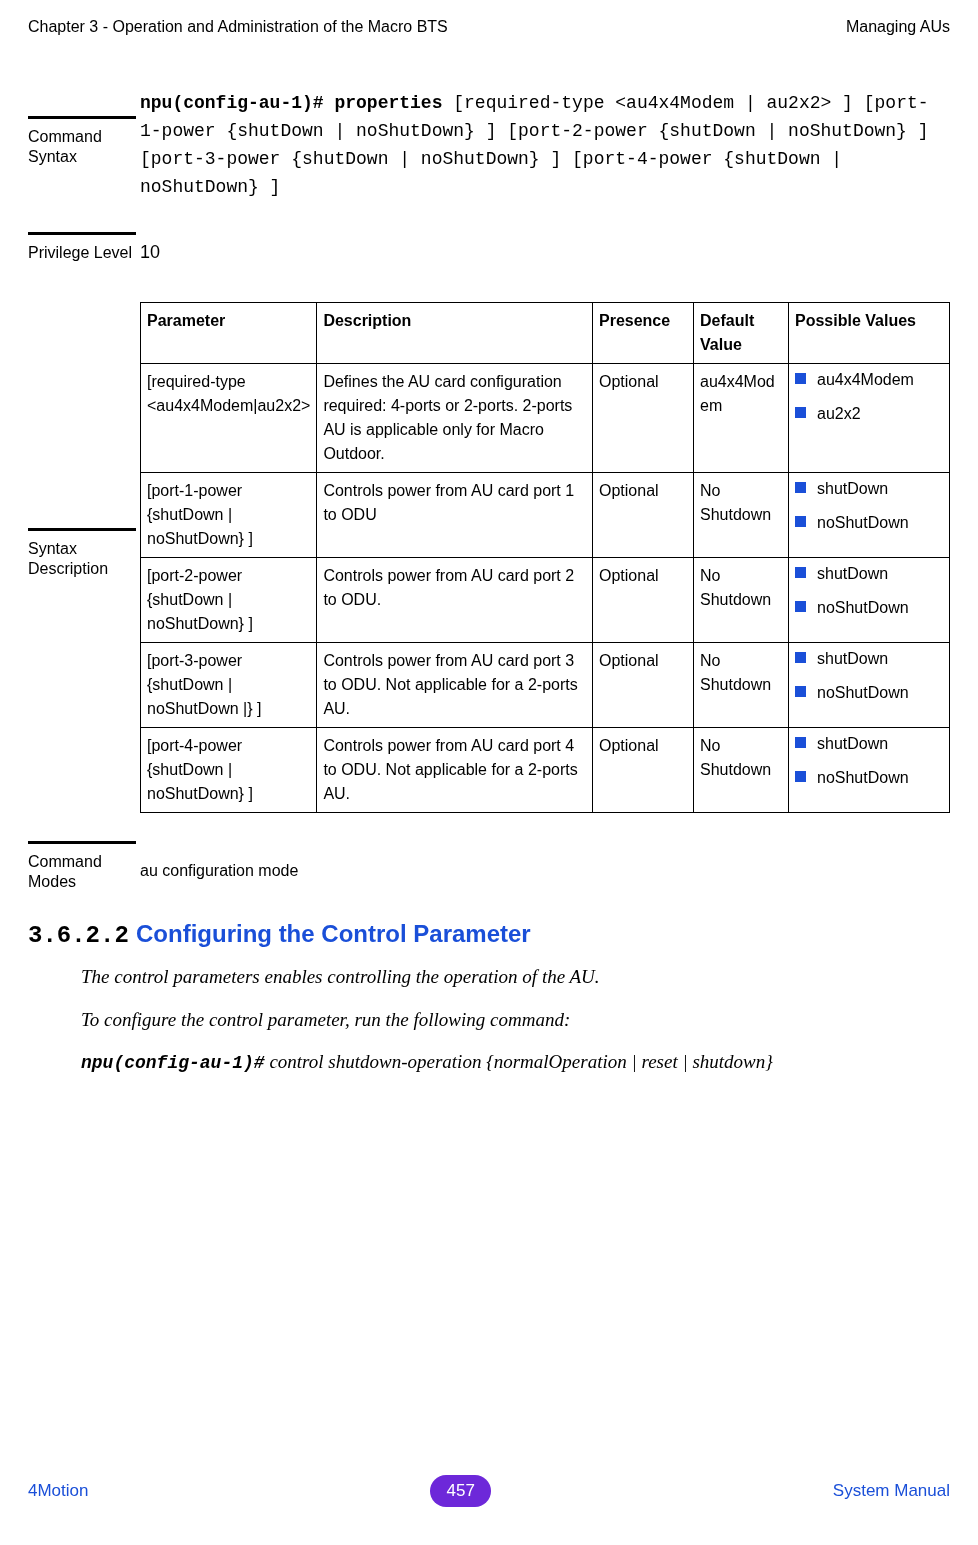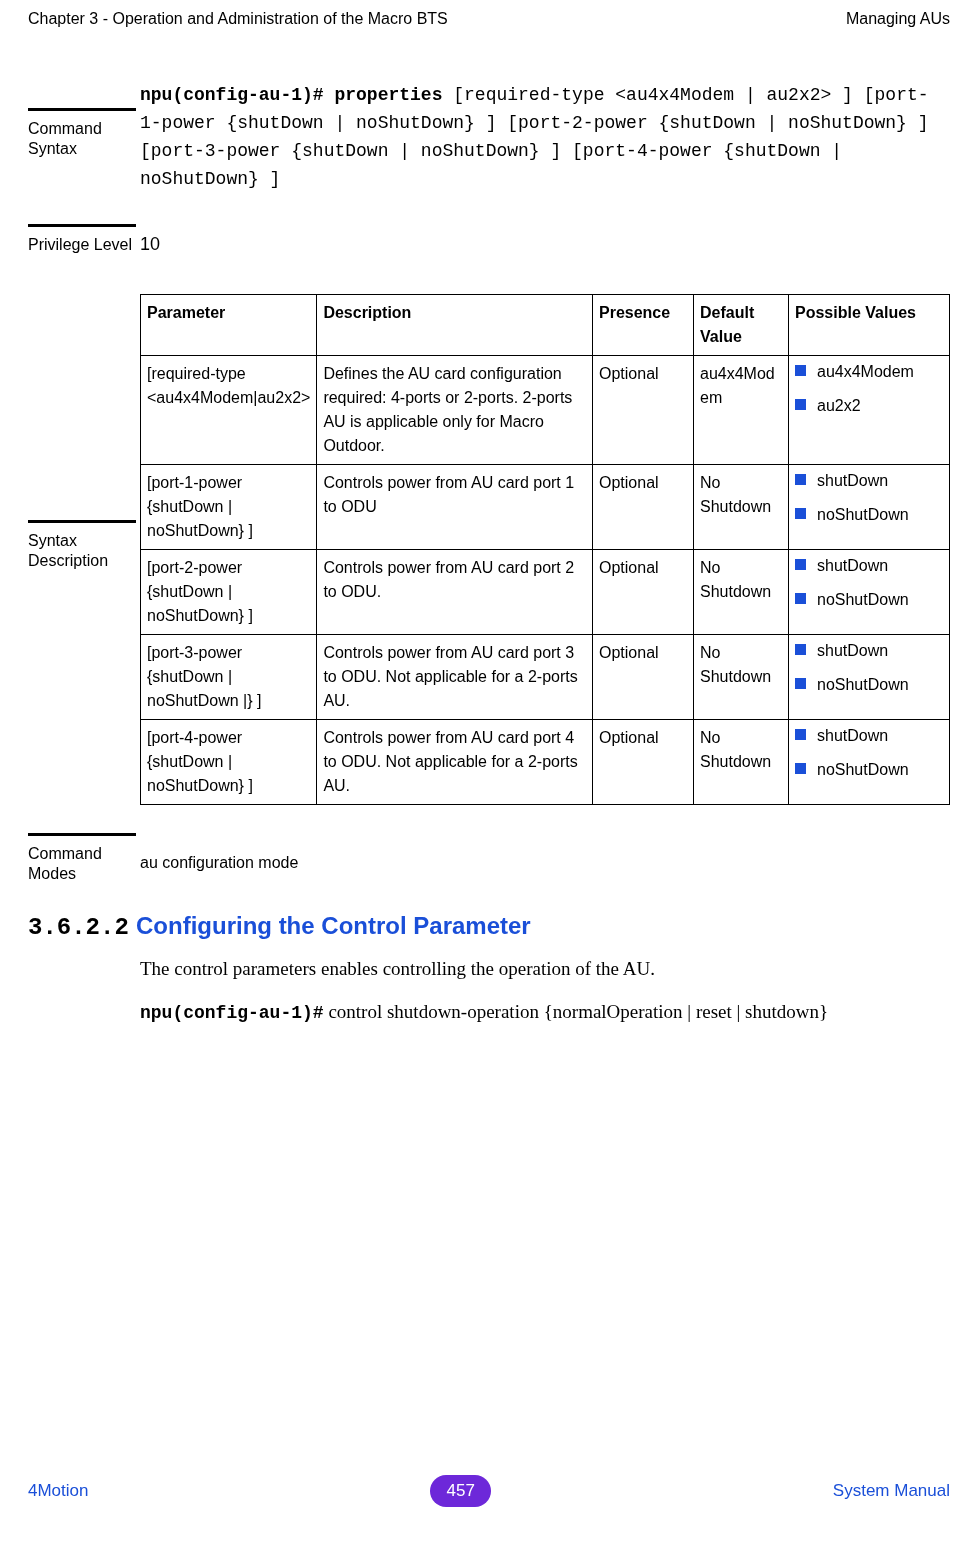--- a/index.html
+++ b/index.html
@@ -9,21 +9,21 @@
     margin: 0;
     font-family: Arial, Helvetica, sans-serif;
     font-size: 17px;
     color: #000;
     position: relative;
     box-sizing: border-box;
   }
   .header {
     display: flex;
     justify-content: space-between;
-    padding: 10px 28px 6px 28px;
+    padding: 18px 28px 6px 28px;
     font-size: 16px;
   }
   .content {
     padding: 40px 28px 0 28px;
   }
   .defblock {
     display: flex;
     align-items: center;
     margin-bottom: 28px;
   }
@@ -93,25 +93,26 @@
     flex: 0 0 108px;
   }
   .section-title {
     font-family: Arial, Helvetica, sans-serif;
     font-size: 24px;
     font-weight: bold;
     color: #1a4fd8;
     text-align: center;
   }
   .bodytext {
-    margin-left: 112px;
+    margin-left: 53px;
     font-family: Georgia, "Times New Roman", serif;
     font-size: 19px;
     line-height: 1.5;
     margin-bottom: 14px;
+    font-style: italic;
   }
   .footer {
     position: absolute;
     bottom: 38px;
     left: 28px;
     right: 28px;
     display: flex;
     justify-content: space-between;
     align-items: center;
     color: #1a4fd8;
@@ -231,20 +232,21 @@
     <div class="deflabel">Command Modes</div>
     <div class="defbody" style="font-family:Arial;font-size:16px;">au configuration mode</div>
   </div>
 
   <div class="section-row">
     <div class="section-num">3.6.2.2</div>
     <div class="section-title">Configuring the Control Parameter</div>
   </div>
 
   <div class="bodytext">The control parameters enables controlling the operation of the AU.</div>
+  <div class="bodytext">To configure the control parameter, run the following command:</div>
   <div class="bodytext cmdline">
     <span class="mono bold">npu(config-au-1)#</span><span> control shutdown-operation {normalOperation | reset | shutdown}</span>
   </div>
 
 </div>
 
 <div class="footer">
   <span>4Motion</span>
   <span class="page-badge">457</span>
   <span>System Manual</span>

